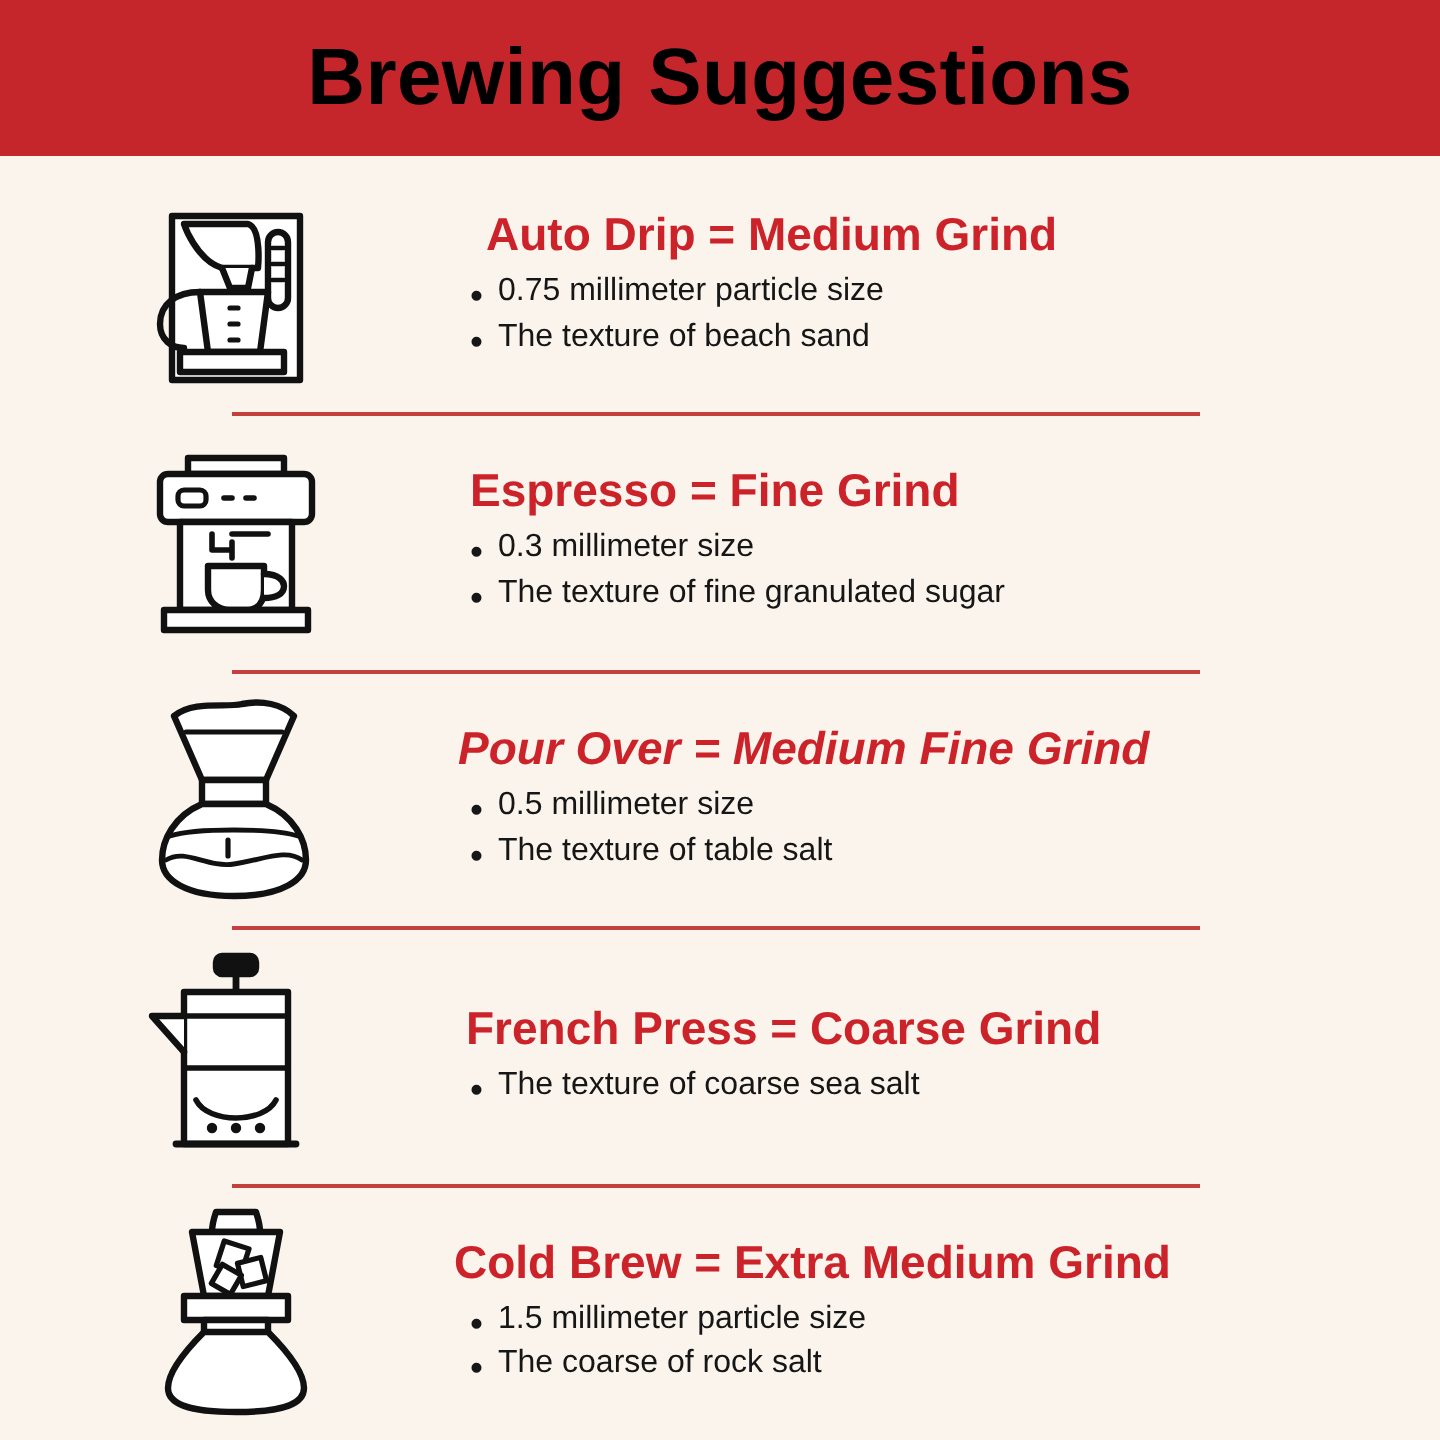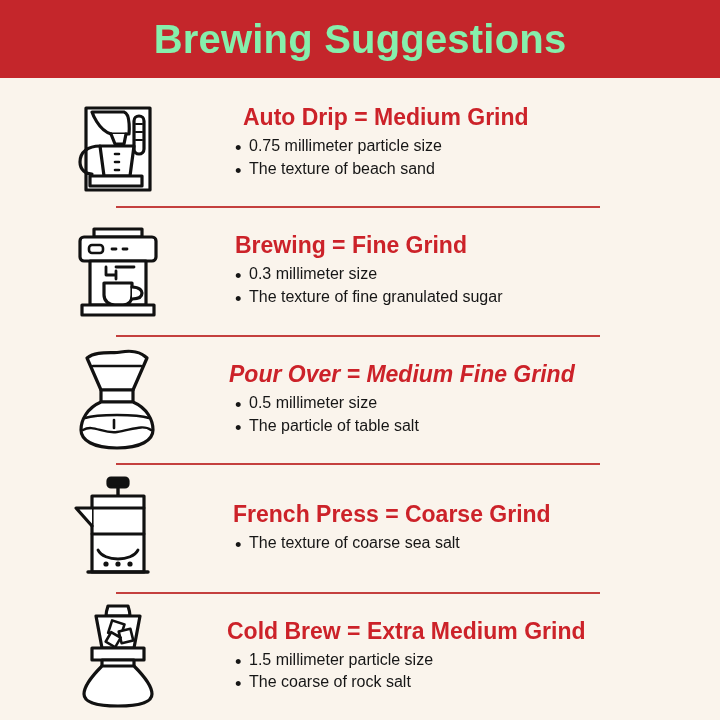--- a/index.html
+++ b/index.html
@@ -19,21 +19,21 @@
   .banner {
     position:absolute;
     top:0; left:0;
     width:720px; height:78px;
     background:#C4262B;
     display:flex;
     align-items:center;
     justify-content:center;
   }
   .banner-title {
-    color:#86efac;
+    color:#000000;
     font-size:40px;
     font-weight:bold;
     letter-spacing:0.2px;
     line-height:1;
     white-space:nowrap;
   }
 
   
   .sections {
     position:absolute;
@@ -151,21 +151,21 @@
           <rect x="21" y="24" width="14" height="8" rx="3" fill="#FFFFFF" stroke-width="2.6"></rect>
           <path d="M44 28 h4 M55 28 h4" stroke-width="2.8"></path>
           <rect x="22" y="40" width="56" height="44" fill="#FFFFFF"></rect>
           <path d="M38 46 L38 54 M38 54 L48 54 M48 50 L48 58 M48 46 L66 46" stroke-width="2.8"></path>
           <path d="M36 62 L36 74 C36 80 41 84 47 84 L55 84 C61 84 64 80 64 74 L64 62 Z" fill="#FFFFFF"></path>
           <path d="M64 66 C72 66 74 70 74 72 C74 76 70 78 64 78" fill="#FFFFFF"></path>
           <rect x="14" y="84" width="72" height="10" fill="#FFFFFF"></rect>
         </svg>
       </div>
       <div class="text-cell">
-        <div class="sec-heading">Brewing = Fine Grind</div>
+        <div class="sec-heading">Espresso = Fine Grind</div>
         <ul class="bullets">
           <li>0.3 millimeter size</li>
           <li>The texture of fine granulated sugar</li>
         </ul>
       </div>
     </div>
 
     <div class="section s2">
       <div class="icon-cell">
         <svg width="90" height="106" viewBox="0 0 90 106" fill="none" stroke="#111111" stroke-width="3.2" stroke-linejoin="round" stroke-linecap="round">
@@ -175,21 +175,21 @@
           <path d="M28 56 C14 62 8 74 8 84 C8 94 20 102 44 102 C68 102 80 94 80 84 C80 74 74 62 60 56 Z" fill="#FFFFFF"></path>
           <path d="M12 72 C24 68 64 68 76 72" stroke-width="2.4"></path>
           <path d="M10 84 C20 78 30 88 44 86 C58 84 70 78 78 84" stroke-width="2.4"></path>
           <path d="M41 74 L41 82" stroke-width="2.6"></path>
         </svg>
       </div>
       <div class="text-cell">
         <div class="sec-heading">Pour Over = Medium Fine Grind</div>
         <ul class="bullets">
           <li>0.5 millimeter size</li>
-          <li>The particle of table salt</li>
+          <li>The texture of table salt</li>
         </ul>
       </div>
     </div>
 
     <div class="section s3">
       <div class="icon-cell">
         <svg width="96" height="106" viewBox="0 0 96 106" fill="none" stroke="#111111" stroke-width="3.2" stroke-linejoin="round" stroke-linecap="round">
           <rect x="38" y="4" width="20" height="9" rx="3" fill="#111111"></rect>
           <path d="M48 13 L48 86" stroke-width="3.4"></path>
           <rect x="22" y="22" width="52" height="76" fill="#FFFFFF"></rect>

